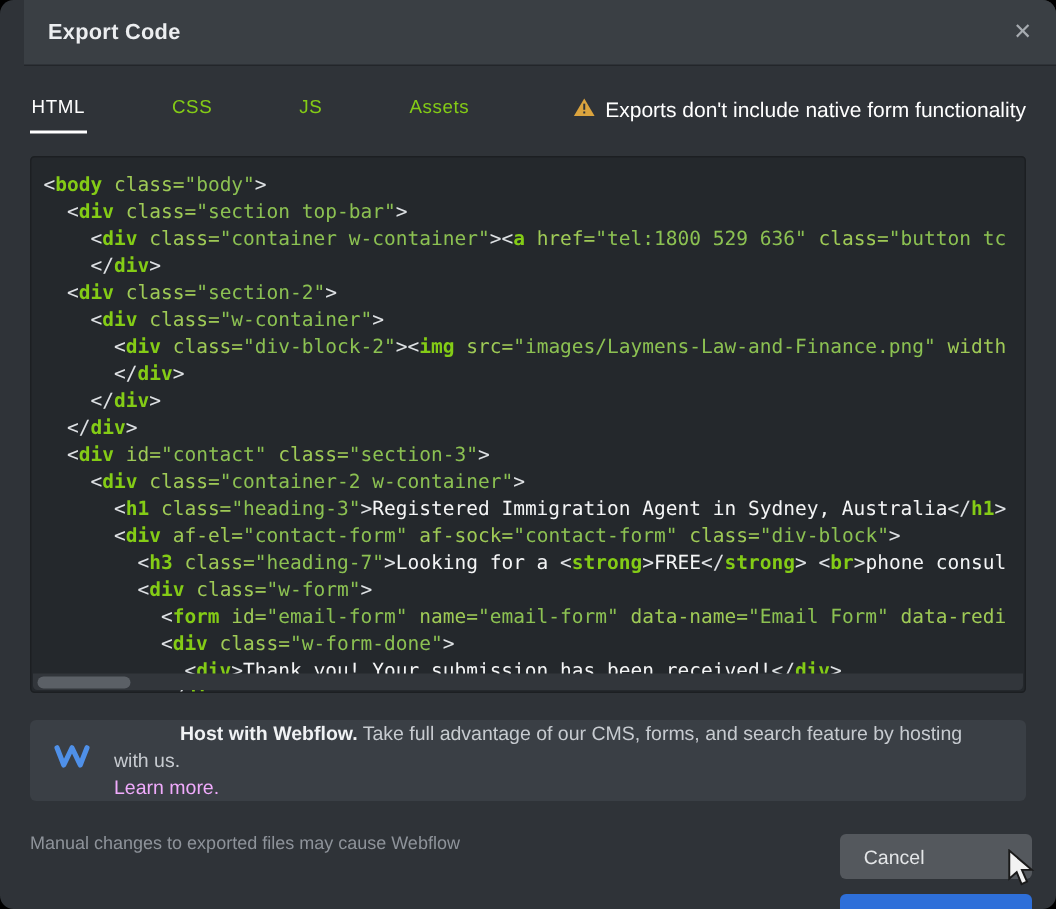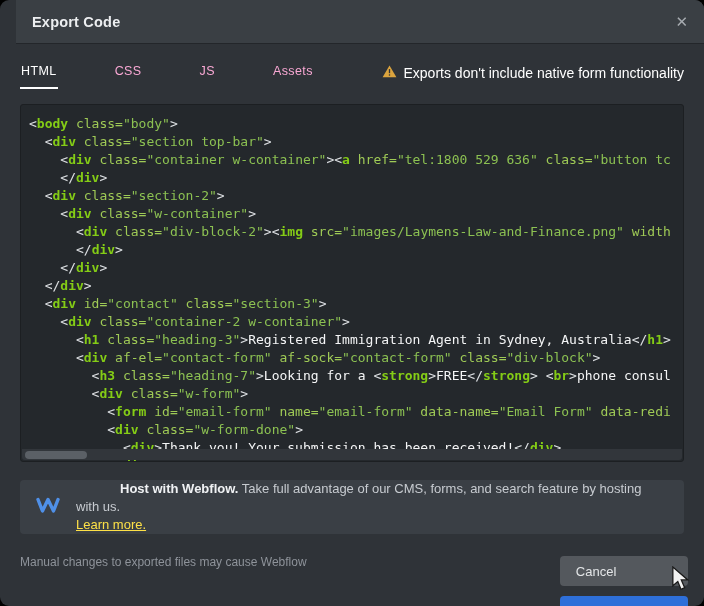--- a/index.html
+++ b/index.html
@@ -7,21 +7,21 @@
   .modal { position:absolute; inset:0; background:#2f3338; border-radius:9px; overflow:hidden; }
 
   
   .header { position:absolute; top:0; left:16px; right:0; height:44px; background:#3a3f44;
             border-bottom:1px solid #23262a; display:flex; align-items:center; padding:0 16px; }
   .title { color:#eceef0; font-size:14.5px; font-weight:bold; letter-spacing:.2px; }
   .close-btn { margin-left:auto; color:#a6abb0; font-size:15px; cursor:default; line-height:1; }
 
   
   .tabs-row { position:absolute; top:56px; left:20px; right:20px; height:34px; display:flex; align-items:center;gap:32px; }
-  .tab { color:#f9a8d4; font-size:12.5px; letter-spacing:.4px; margin-right:24px; padding:6px 1px 9px;
+  .tab { color:#84cc16; font-size:12.5px; letter-spacing:.4px; margin-right:24px; padding:6px 1px 9px;
          border-bottom:2px solid transparent; cursor:default; }
   .tab.active { color:#ffffff; border-bottom-color:#ffffff; }
   .warning { margin-left:auto; display:flex; align-items:center; gap:7px; color:#ffffff; font-size:14px; }
 
   
   .code-panel { position:absolute; top:104px; left:20px; width:664px; height:358px; background:#24282c;
                 border:1px solid #1c1f22; border-radius:3px; overflow:hidden; }
   .code-content { padding:10px 0 0 8px; }
   .code-line { font-family:"DejaVu Sans Mono", monospace; font-size:13px; line-height:18px; white-space:pre; }
   .tok-p { color:#dfe2e5; }
@@ -31,21 +31,21 @@
   .tok-x { color:#f4f5f6; }
   .hscroll-track { position:absolute; left:1px; right:1px; bottom:1px; height:11px; background:#32363b;
                    border-radius:0 0 3px 3px; }
   .hscroll-thumb { position:absolute; left:3px; top:1.5px; width:62px; height:8px; background:#5b6066; border-radius:4px; }
 
   
   .banner { position:absolute; top:480px; left:20px; right:20px; height:54px; background:#3a3f45;
             border-radius:4px; display:flex; align-items:center; padding:0 16px; gap:16px; }
   .banner-text { color:#c7cbd0; font-size:13px; line-height:18px; }
   .banner-bold { color:#f0f2f4; font-weight:bold;padding-left:44px; }
-  .banner-link { color:#fde047; text-decoration:underline; cursor:default; }
+  .banner-link { color:#f0abfc; cursor:default; }
 
   
   .footer-note { position:absolute; left:20px; top:554px; color:#8e939a; font-size:12px; line-height:17px; }
   .footer-buttons { position:absolute; right:16px; top:556px; display:flex; gap:10px;flex-direction:column; }
   .btn { height:30px; border:none; border-radius:4px; font-size:13px; display:flex; align-items:center;
          padding:0 16px; cursor:default; font-family:"Liberation Sans", sans-serif; }
   .btn-cancel { background:#54585d; color:#e4e6e8; }
   .btn-download { background:#2e6fd9; color:#ffffff; gap:8px; }
   .download-arrow { font-size:13px; }
 

